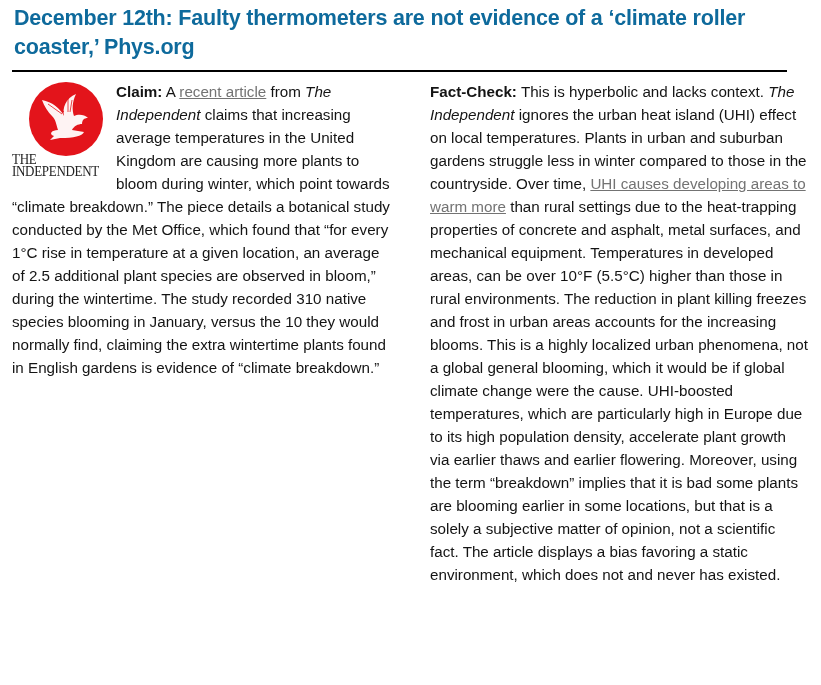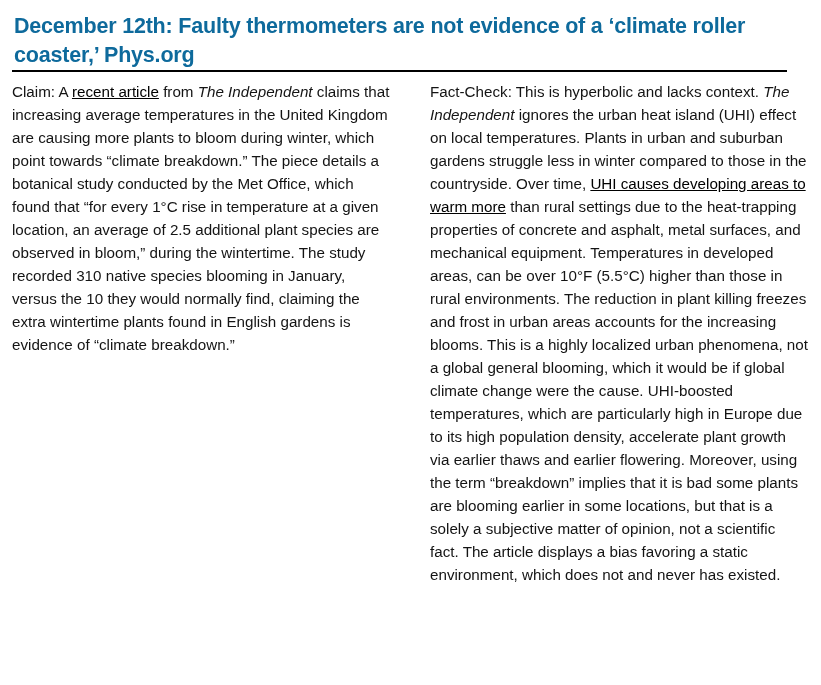--- a/index.html
+++ b/index.html
@@ -1,39 +1,50 @@
 <!DOCTYPE html>
 <html><head>
   <meta charset="utf-8">
   <style>
     html, body { margin: 0; padding: 0; background: #ffffff; }
     body { width: 821px; height: 685px; position: relative; overflow: hidden;
       font-family: "Liberation Sans", "DejaVu Sans", sans-serif; color: #111111; }
-    .title { position: absolute; left: 14px; top: 12px; width: 790px;
+    .title { position: absolute; left: 14px; top: 4px; width: 790px;
       font-family: "Liberation Sans", sans-serif; font-weight: bold; font-size: 21.5px;
       line-height: 29px; color: #0e6a9c; letter-spacing: -0.2px; margin: 0; }
     .rule { position: absolute; left: 12px; top: 70px; width: 775px; height: 2px; background: #000; }
     .col { position: absolute; top: 80px; font-size: 15.2px; line-height: 23px; color: #141414; }
     .col-left { left: 12px; width: 378px; }
     .col-right { left: 430px; width: 378px; }
     .logo { float: left; width: 98px; height: 96px; margin: 2px 6px 0 0; position: relative; }
     .logo-circle { position: absolute; left: 17px; top: 0; width: 74px; height: 74px; border-radius: 50%; background: #e3141b; }
     .logo-eagle { position: absolute; left: 26px; top: 8px; width: 56px; height: 56px; }
     .logo-text { position: absolute; left: 0; top: 70px; font-family: "Liberation Serif", "DejaVu Serif", serif;
       font-size: 13px; line-height: 11px; color: #222; letter-spacing: -0.3px; transform: scaleY(1.15); transform-origin: top left; }
-    .label { font-weight: normal; }
-    .link { color: #000000; text-decoration: underline; }
+    .label { font-weight: bold; }
+    .link { color: #737373; text-decoration: underline; }
     em { font-style: italic; }
     p { margin: 0; }
   </style>
 </head>
 <body>
 
 <h1 class="title">December 12th: Faulty thermometers are not evidence of a ‘climate roller coaster,’ Phys.org</h1>
 <div class="rule"></div>
 
 <div class="col col-left">
+  <div class="logo">
+    <div class="logo-circle"></div>
+    <svg class="logo-eagle" viewBox="0 0 56 56">
+      <path d="M4 10 C14 12 22 18 26 26 C24 18 28 8 38 4 C34 12 34 20 36 26 C40 24 46 24 50 28 C46 28 44 30 44 34 C40 34 36 36 34 40 L46 42 C44 46 36 48 22 48 L12 50 L16 46 C10 44 14 40 20 40 C18 34 18 30 14 26 C10 22 6 16 4 10 Z" fill="#ffffff" opacity="0.95"></path>
+      <path d="M10 14 L24 24 M14 12 L26 22 M30 8 L30 22 M34 10 L32 22" stroke="#e3141b" stroke-width="0.8" fill="none"></path>
+    </svg>
+    <div class="logo-text">
+      <div>THE</div>
+      <div>INDEPENDENT</div>
+    </div>
+  </div>
   <p><span class="label">Claim:</span><span> A </span><a class="link">recent article</a><span> from </span><em>The Independent</em><span> claims that increasing average temperatures in the United Kingdom are causing more plants to bloom during winter, which point towards “climate breakdown.” The piece details a botanical study conducted by the Met Office, which found that “for every 1°C rise in temperature at a given location, an average of 2.5 additional plant species are observed in bloom,” during the wintertime. The study recorded 310 native species blooming in January, versus the 10 they would normally find, claiming the extra wintertime plants found in English gardens is evidence of “climate breakdown.”</span></p>
 </div>
 
 <div class="col col-right">
   <p><span class="label">Fact-Check:</span><span> This is hyperbolic and lacks context. </span><em>The Independent</em><span> ignores the urban heat island (UHI) effect on local temperatures. Plants in urban and suburban gardens struggle less in winter compared to those in the countryside. Over time, </span><a class="link">UHI causes developing areas to warm more</a><span> than rural settings due to the heat-trapping properties of concrete and asphalt, metal surfaces, and mechanical equipment. Temperatures in developed areas, can be over 10°F (5.5°C) higher than those in rural environments. The reduction in plant killing freezes and frost in urban areas accounts for the increasing blooms. This is a highly localized urban phenomena, not a global general blooming, which it would be if global climate change were the cause.  UHI-boosted temperatures, which are particularly high in Europe due to its high population density, accelerate plant growth via earlier thaws and earlier flowering. Moreover, using the term “breakdown” implies that it is bad some plants are blooming earlier in some locations, but that is a solely a subjective matter of opinion, not a scientific fact. The article displays a bias favoring a static environment, which does not and never has existed.</span></p>
 </div>
 
 </body></html>

